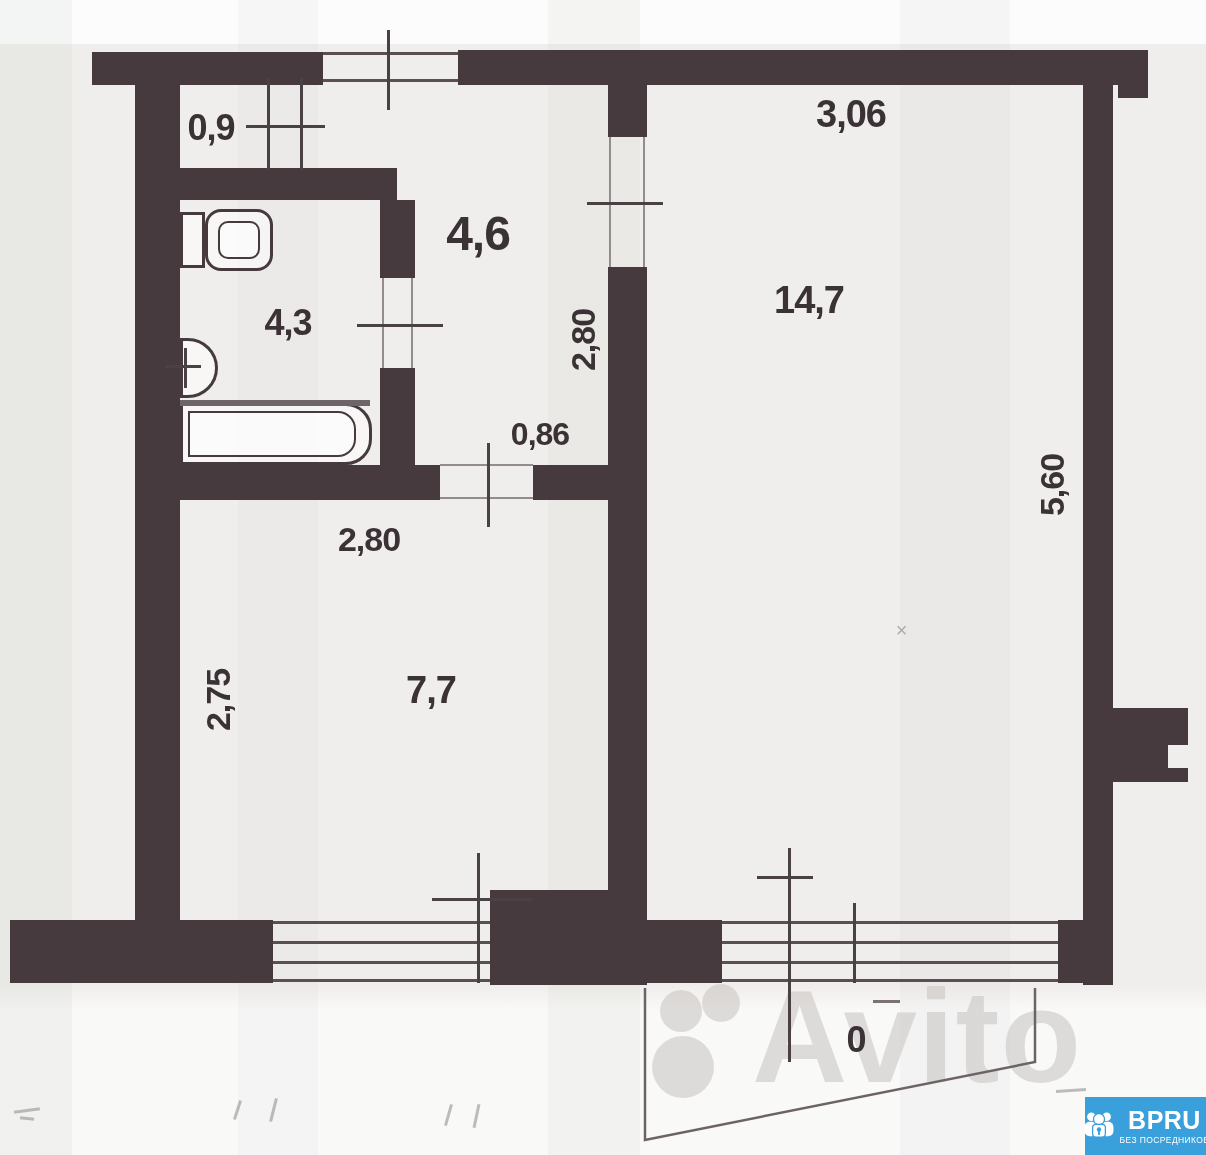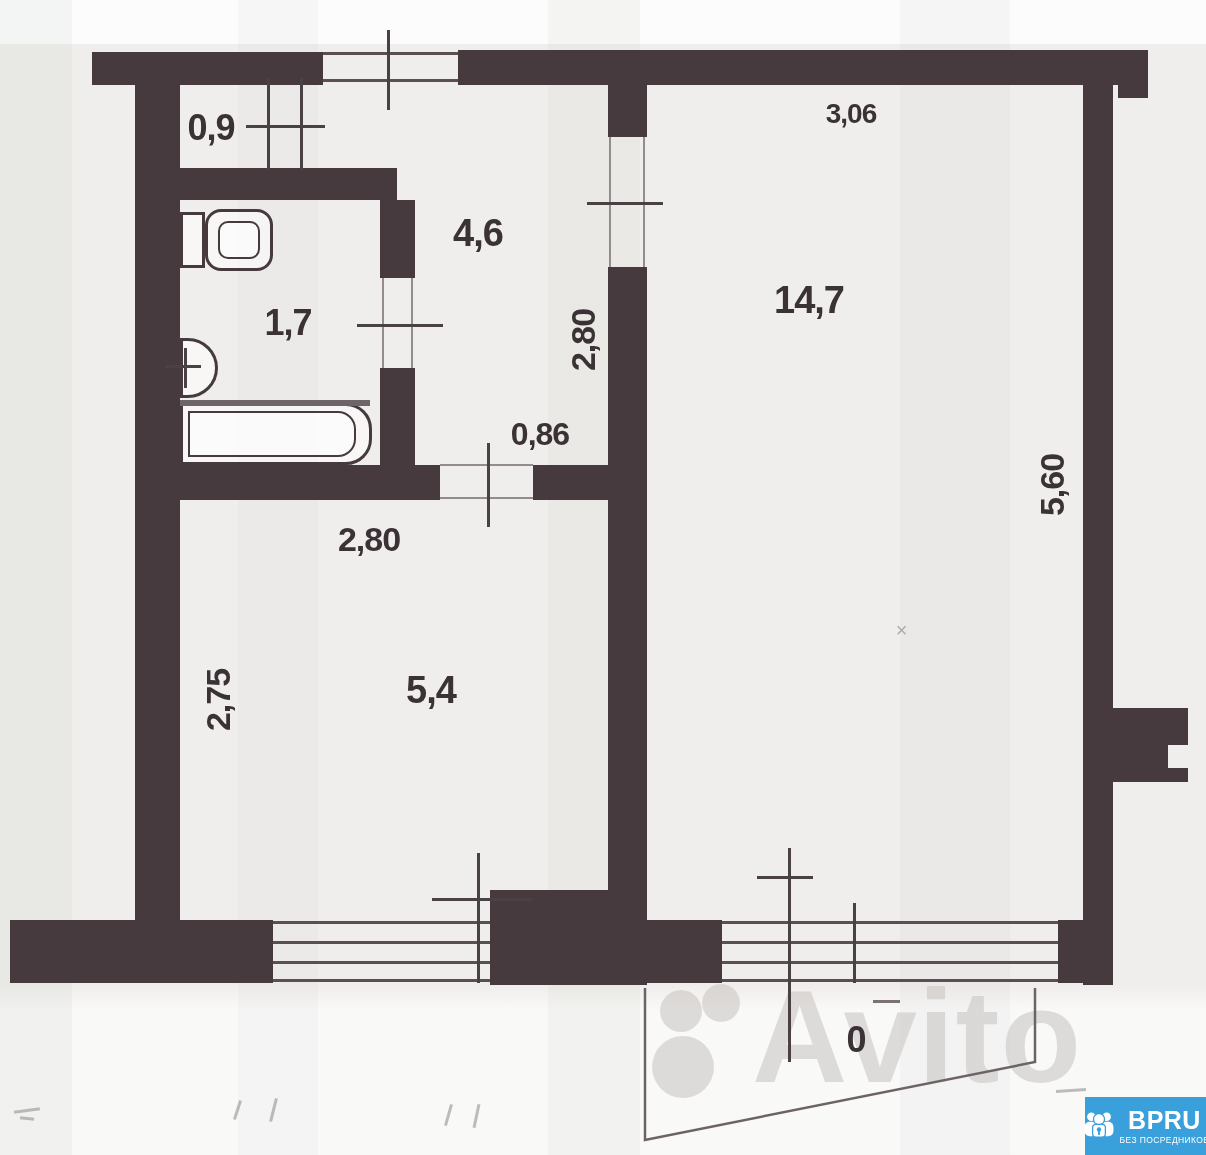--- a/index.html
+++ b/index.html
@@ -103,28 +103,28 @@
   <div class="fix" style="left:205px;top:209px;width:68px;height:62px;border-radius:16px;"></div>
   <div class="fix" style="left:218px;top:221px;width:42px;height:38px;border-width:2px;border-radius:10px;"></div>
   <div class="fix" style="left:180px;top:338px;width:38px;height:60px;border-radius:0 30px 30px 0;"></div>
   <div class="dm" style="left:165px;top:365px;width:36px;height:3px;"></div>
   <div class="dm" style="left:184px;top:348px;width:3px;height:40px;"></div>
   <div class="fix" style="left:180px;top:403px;width:192px;height:62px;border-radius:0 26px 26px 0;"></div>
   <div style="position:absolute;left:180px;top:400px;width:190px;height:6px;background:#6e6569;z-index:4;"></div>
   <div class="fix" style="left:188px;top:411px;width:168px;height:46px;border-width:2px;border-radius:0 18px 18px 0;"></div>
 
   <div class="lbl" style="left:211px;top:128px;font-size:36px;">0,9</div>
-  <div class="lbl" style="left:478px;top:233px;font-size:38px;">4,6</div>
-  <div class="lbl" style="left:288px;top:323px;font-size:36px;">1,7</div>
+  <div class="lbl" style="left:478px;top:233px;font-size:48px;">4,6</div>
+  <div class="lbl" style="left:288px;top:323px;font-size:36px;">4,3</div>
   <div class="lbl v" style="left:583px;top:340px;font-size:34px;">2,80</div>
   <div class="lbl" style="left:540px;top:434px;font-size:32px;">0,86</div>
   <div class="lbl" style="left:369px;top:539px;font-size:34px;">2,80</div>
   <div class="lbl v" style="left:218px;top:700px;font-size:34px;">2,75</div>
-  <div class="lbl" style="left:431px;top:690px;font-size:38px;">5,4</div>
-  <div class="lbl" style="left:851px;top:114px;font-size:28px;">3,06</div>
+  <div class="lbl" style="left:431px;top:690px;font-size:38px;">7,7</div>
+  <div class="lbl" style="left:851px;top:114px;font-size:38px;">3,06</div>
   <div class="lbl" style="left:809px;top:300px;font-size:38px;">14,7</div>
   <div class="lbl v" style="left:1052px;top:485px;font-size:34px;">5,60</div>
   <div class="lbl" style="left:901px;top:630px;font-size:20px;color:#b0a9ad;font-weight:400;">×</div>
 
   <div id="wm">
     <div class="wmc" style="left:20px;top:15px;width:42px;height:42px;"></div>
     <div class="wmc" style="left:62px;top:9px;width:38px;height:38px;"></div>
     <div class="wmc" style="left:12px;top:61px;width:62px;height:62px;"></div>
     <div id="wm-text">Avito</div>
   </div>

